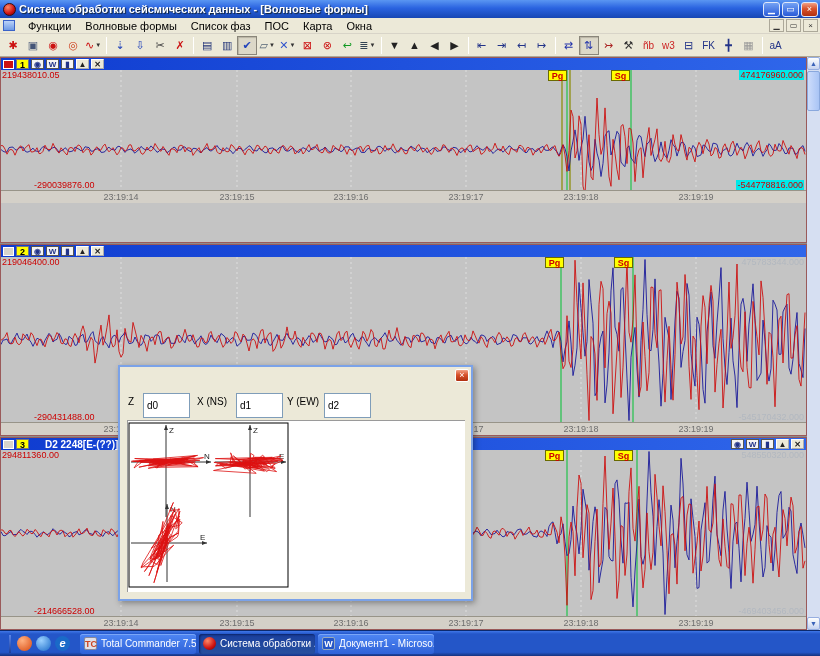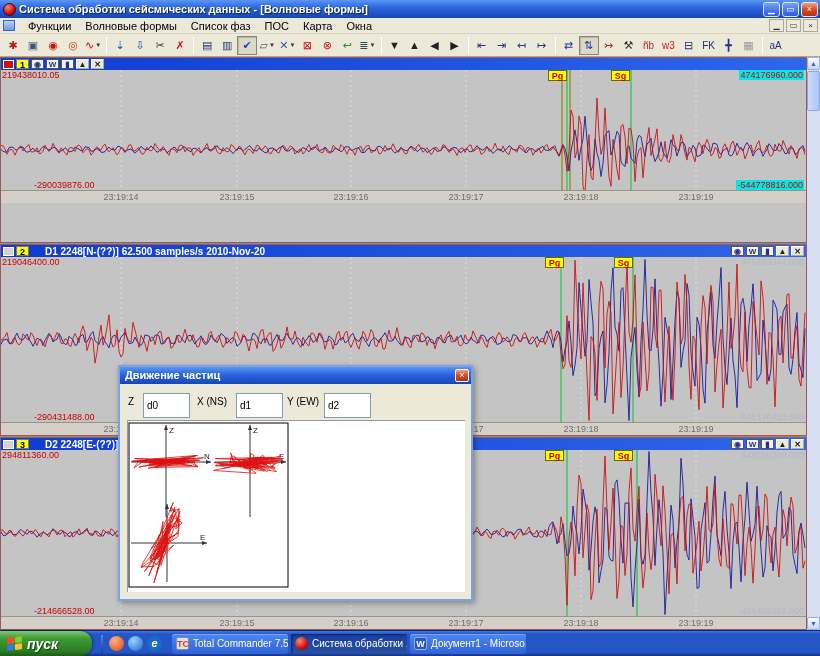--- a/index.html
+++ b/index.html
@@ -332,21 +332,20 @@
         <span class="tlabel" style="left: 465px;">23:19:17</span>
         <span class="tlabel" style="left: 580px;">23:19:18</span>
         <span class="tlabel" style="left: 695px;">23:19:19</span>
       </div>
   </div>
 
   <div class="panel p2">
     <div class="phdr">
       <span class="pselect"></span>
       <span class="pbadge">2</span>
-      <span class="plabel">D1   2248[N-(??)] 62.500 samples/s 2010-Nov-20</span>
       <span class="phbtns">
           <span class="phb">◉</span>
           <span class="phb">W</span>
           <span class="phb">▮</span>
           <span class="phb raised">▲</span>
           <span class="phb raised">✕</span>
         </span>
     </div>
     <div class="plot">
       <svg width="805" height="165">
@@ -421,21 +420,20 @@
       </div>
   </div>
 
   <div class="vscroll">
     <div class="sarrow up">▲</div>
     <div class="sthumb"></div>
     <div class="sarrow down">▼</div>
   </div>
 
   <div class="dialog">
-    <div class="dtitle">Движение частиц</div>
     <div class="dclose">×</div>
     <div class="dbody">
       <span class="dlabel" style="left:8px">Z</span>
       <input class="dinput" style="left: 23px;" value="d0">
       <span class="dlabel" style="left:77px">X (NS)</span>
       <input class="dinput" style="left: 116px;" value="d1">
       <span class="dlabel" style="left:167px">Y (EW)</span>
       <input class="dinput" style="left: 204px;" value="d2">
       <div class="dplot">
         <svg width="338" height="172">
@@ -464,29 +462,20 @@
             <text x="72" y="119" font-size="8" fill="#222" font-family="Liberation Sans">E</text>
             <polyline points="52.0,88.6 41.8,89.5 45.4,81.4 22.0,136.9 26.6,138.4 41.9,105.8 28.7,151.5 45.5,90.6 14.9,141.9 13.1,146.9 45.7,124.2 26.1,145.4 13.0,145.9 34.9,122.6 16.4,150.6 37.1,124.0 25.9,161.8 46.7,93.4 20.9,154.7 31.4,127.7 51.5,95.2 21.9,138.6 50.9,87.5 50.2,110.1 27.2,137.6 28.9,136.2 30.0,137.4 46.3,87.3 50.5,104.5 39.8,106.5 42.8,94.7 54.2,101.7 47.7,107.9 51.9,90.2 32.8,144.5 35.0,100.4 31.6,117.0 23.4,127.2 50.5,112.0 41.9,116.2 33.2,133.9 31.0,128.5 30.5,114.6 51.9,98.0 51.5,100.0 50.4,113.4 49.3,115.9 41.8,121.0 " fill="none" stroke="#dd1111" stroke-width="0.8"></polyline>
             <polyline points="39.3,117.6 33.3,139.4 26.9,136.6 38.2,109.3 42.4,113.6 37.1,127.5 39.2,108.7 43.0,104.1 26.8,139.1 25.0,136.4 32.8,118.0 36.7,130.9 39.7,118.9 36.6,128.5 33.6,134.4 26.7,138.3 25.6,132.1 31.9,135.0 22.1,139.3 29.2,143.7 37.3,124.6 37.9,109.6 39.7,119.3 25.7,131.0 40.2,102.3 34.9,119.5 29.3,135.2 40.0,103.7 31.6,135.0 40.2,110.7 35.0,115.5 39.1,111.5 33.4,117.0 28.4,137.6 " fill="none" stroke="#dd1111" stroke-width="0.8"></polyline>
           </svg>
       </div>
     </div>
   </div>
 </div>
 
 <div class="taskbar">
-  <div class="startbtn">
-    <span class="flag">
-        <i></i>
-        <i></i>
-        <i></i>
-        <i></i>
-      </span>
-    <span>пуск</span>
-  </div>
   <div class="qlaunch">
       <span class="qdiv"></span>
       <span class="qicon media-player-icon"></span>
       <span class="qicon messenger-icon"></span>
       <span class="qicon internet-explorer-icon">e</span>
     </div>
   <div class="tasks">
       <div class="taskbtn">
         <span class="ticon total-commander-icon">TC</span>
         <span>Total Commander 7.5...</span>

